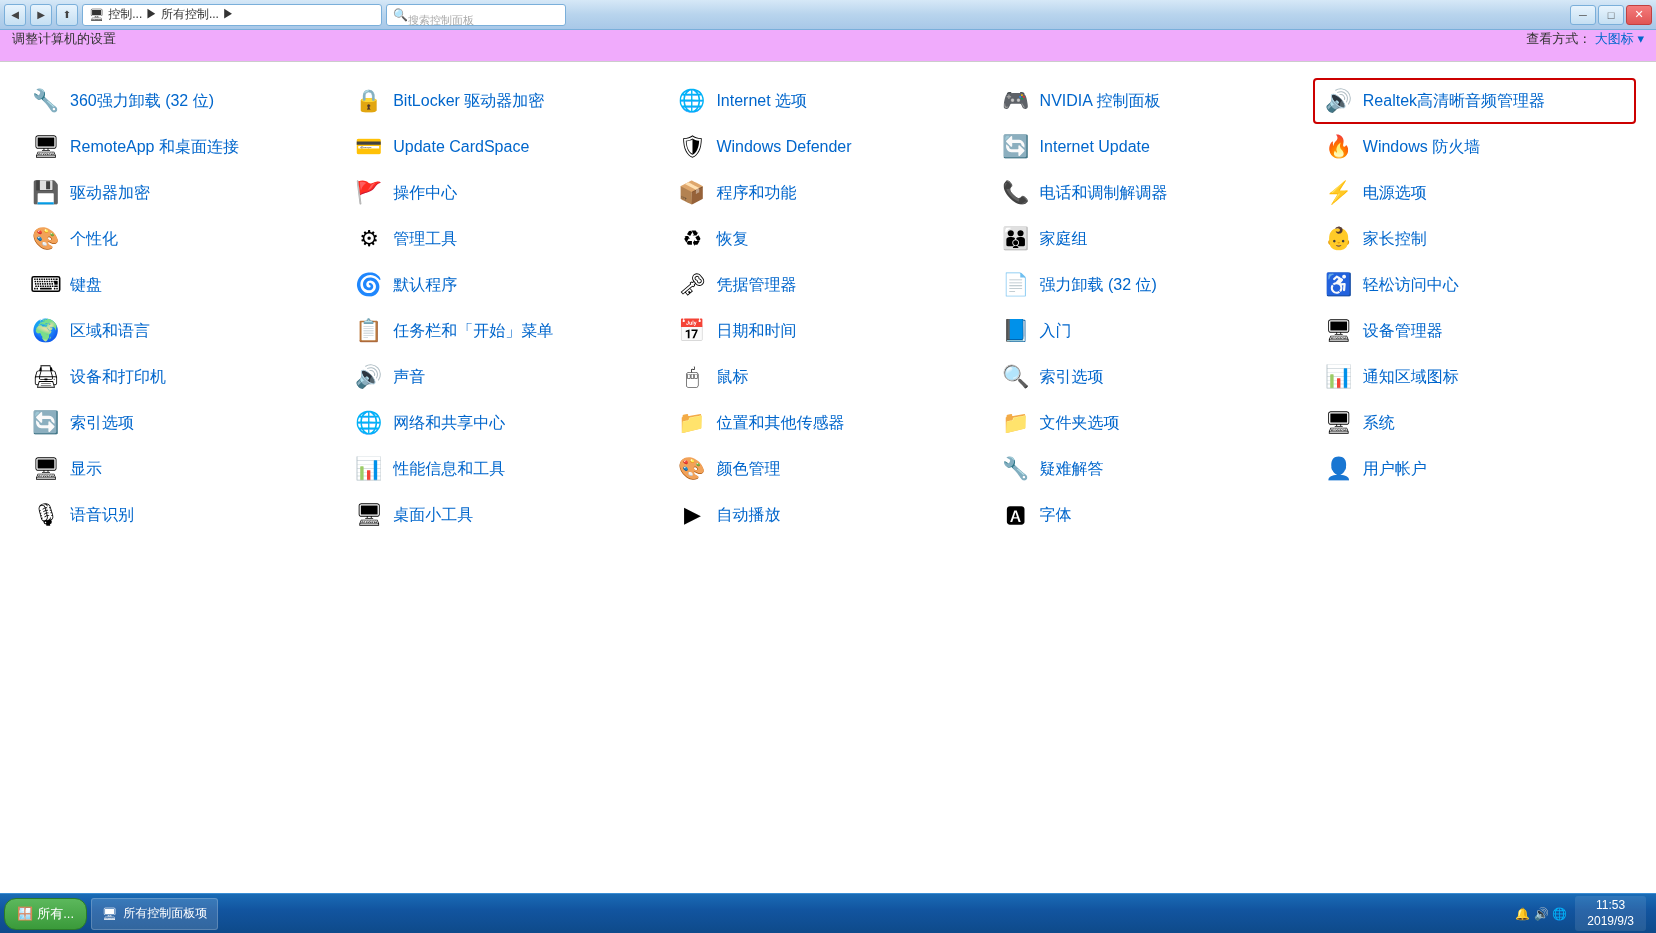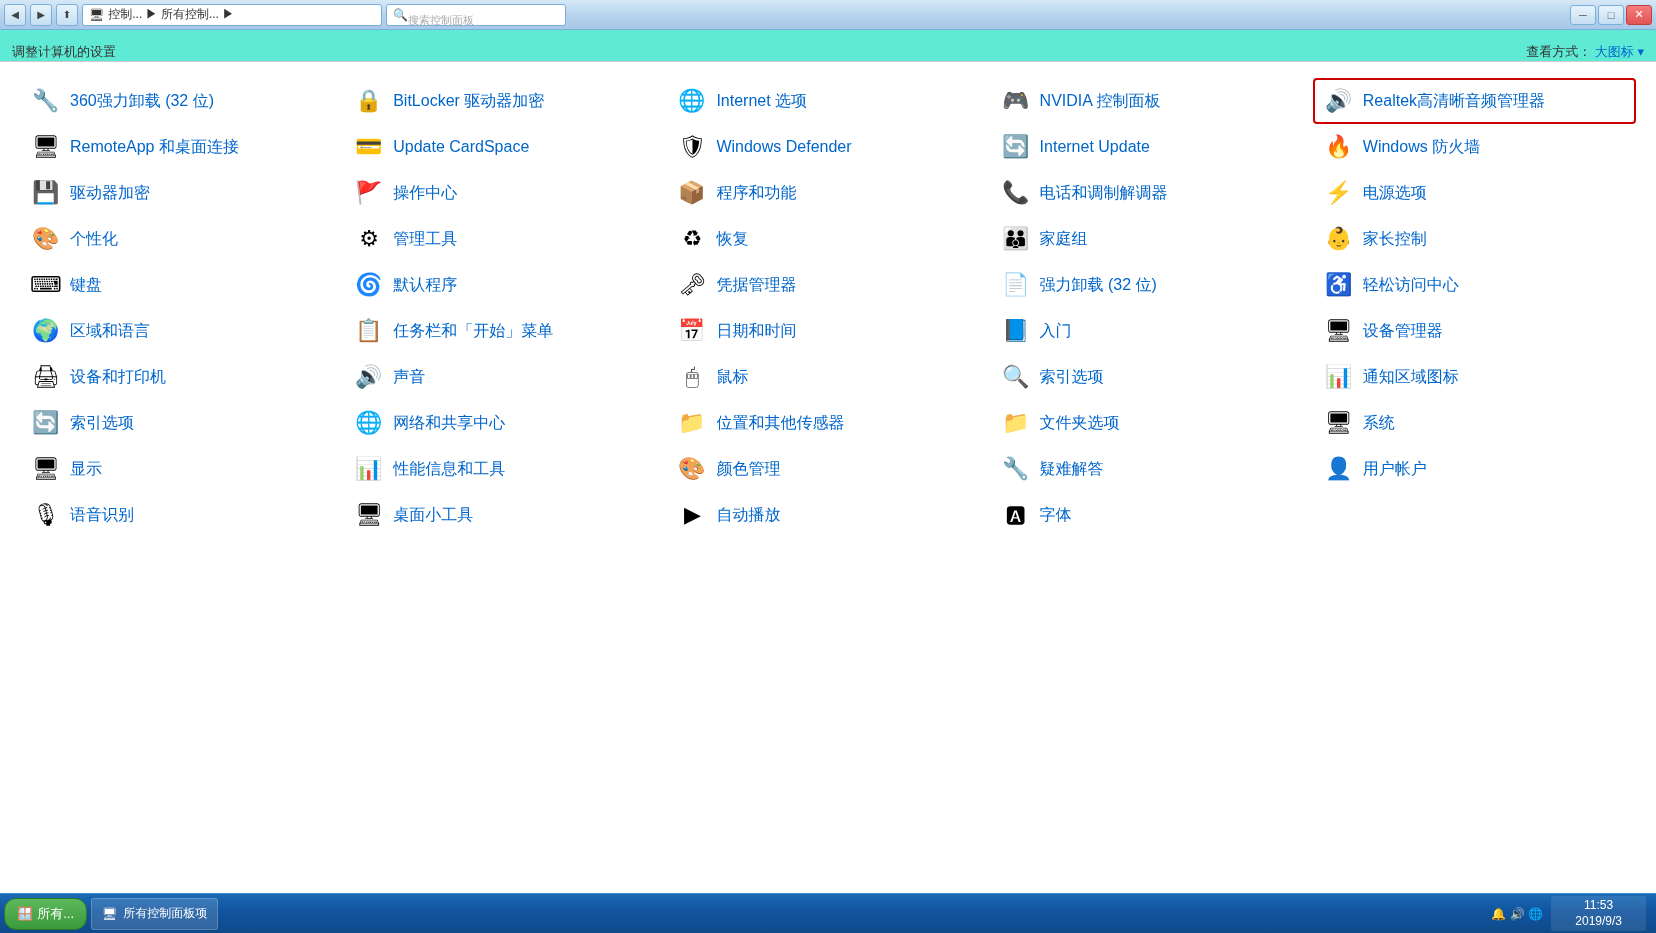--- a/index.html
+++ b/index.html
@@ -84,24 +84,24 @@
       font-size: 11px;
       cursor: pointer;
       background: linear-gradient(to bottom, #e8f4fd, #c5dff2);
       color: #555;
     }
     .ctrl-btn.close { background: linear-gradient(to bottom, #f47c7c, #e05555); color: white; border-color: #c04040; }
 
     
     .sub-header {
       height: 32px;
-      background: #5eead4;
+      background: #f0abfc;
       border-bottom: 1px solid #ccc;
       display: flex;
-      align-items: flex-end;
+      align-items: flex-start;
       justify-content: space-between;
       padding: 0 12px;
     }
     .sub-header-title {
       color: #333;
       font-size: 13px;
     }
 
     
     .content {
@@ -192,21 +192,21 @@
       align-items: center;
       gap: 8px;
       color: white;
       font-size: 12px;
       padding-right: 6px;
     }
     .time-block {
       text-align: center;
       line-height: 1.3;
       background: rgba(255,255,255,0.1);
-      padding: 2px 24px;
+      padding: 2px 12px;
       border-radius: 3px;
       cursor: pointer;
     }
   </style>
 </head>
 <body>
 
 <div class="title-bar">
   <div class="title-bar-left">
     <div class="nav-btn">◀</div>

